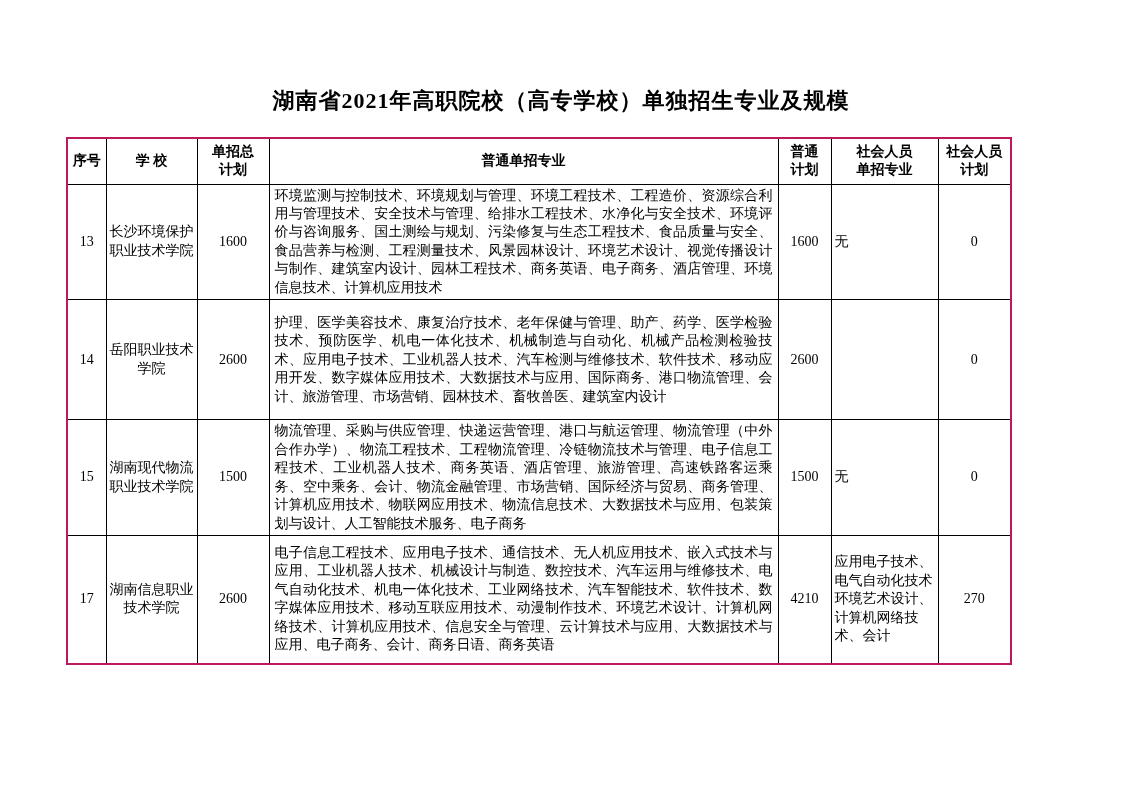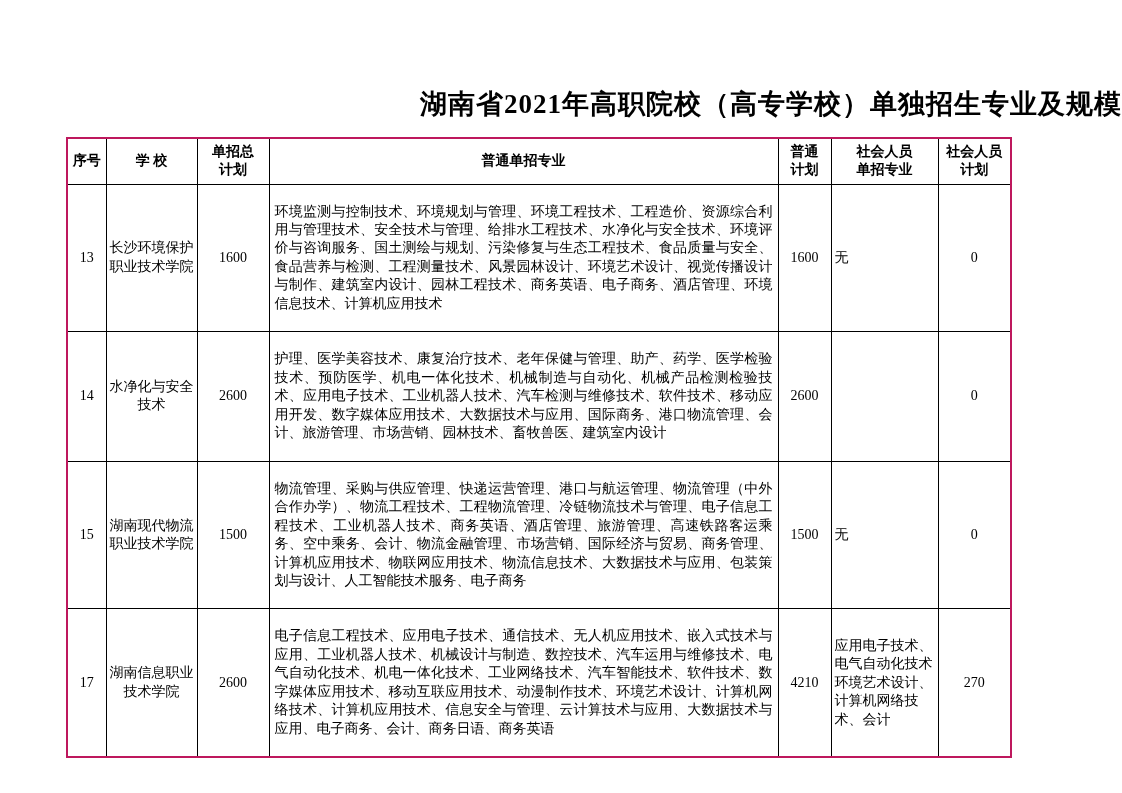--- a/index.html
+++ b/index.html
@@ -8,22 +8,22 @@
     width: 1122px; height: 793px;
     position: relative;
     font-family: "Liberation Serif", "DejaVu Serif", serif;
     color: #000;
     overflow: hidden;
   }
   .doc-title {
     position: absolute;
     top: 86px; left: 0;
     width: 100%;
-    text-align: right;
-    font-size: 27px;
+    text-align: center;
+    font-size: 22px;
     font-weight: bold;
     letter-spacing: 1px;
     font-family: "Liberation Serif", "DejaVu Serif", serif;
   }
   table.enroll {
     position: absolute;
     top: 137px; left: 66px;
     width: 944px;
     border-collapse: collapse;
     table-layout: fixed;
@@ -40,21 +40,21 @@
     text-align: center;
     white-space: pre-line;
     height: 46px;
     font-size: 14px;
   }
   td.c-center { text-align: center; padding: 2px; }
   td.c-school { text-align: center; padding: 0; }
   td.c-majors {
     text-align: justify;
     vertical-align: middle;
-    padding: 18px 5px;
+    padding: 2px 5px;
   }
   td.c-social {
     text-align: left;
     vertical-align: middle;
     padding: 2px 3px;
   }
   tr.r13 { height: 110px; }
   tr.r14 { height: 120px; }
   tr.r15 { height: 115px; }
   tr.r16 { height: 128px; }
@@ -94,21 +94,21 @@
       <td class="c-center">13</td>
       <td class="c-school">长沙环境保护职业技术学院</td>
       <td class="c-center">1600</td>
       <td class="c-majors">环境监测与控制技术、环境规划与管理、环境工程技术、工程造价、资源综合利用与管理技术、安全技术与管理、给排水工程技术、水净化与安全技术、环境评价与咨询服务、国土测绘与规划、污染修复与生态工程技术、食品质量与安全、食品营养与检测、工程测量技术、风景园林设计、环境艺术设计、视觉传播设计与制作、建筑室内设计、园林工程技术、商务英语、电子商务、酒店管理、环境信息技术、计算机应用技术</td>
       <td class="c-center">1600</td>
       <td class="c-social">无</td>
       <td class="c-center">0</td>
     </tr>
     <tr class="r14">
       <td class="c-center">14</td>
-      <td class="c-school">水净化与安全技术</td>
+      <td class="c-school">岳阳职业技术学院</td>
       <td class="c-center">2600</td>
       <td class="c-majors">护理、医学美容技术、康复治疗技术、老年保健与管理、助产、药学、医学检验技术、预防医学、机电一体化技术、机械制造与自动化、机械产品检测检验技术、应用电子技术、工业机器人技术、汽车检测与维修技术、软件技术、移动应用开发、数字媒体应用技术、大数据技术与应用、国际商务、港口物流管理、会计、旅游管理、市场营销、园林技术、畜牧兽医、建筑室内设计</td>
       <td class="c-center">2600</td>
       <td class="c-social"></td>
       <td class="c-center">0</td>
     </tr>
     <tr class="r15">
       <td class="c-center">15</td>
       <td class="c-school">湖南现代物流职业技术学院</td>
       <td class="c-center">1500</td>

